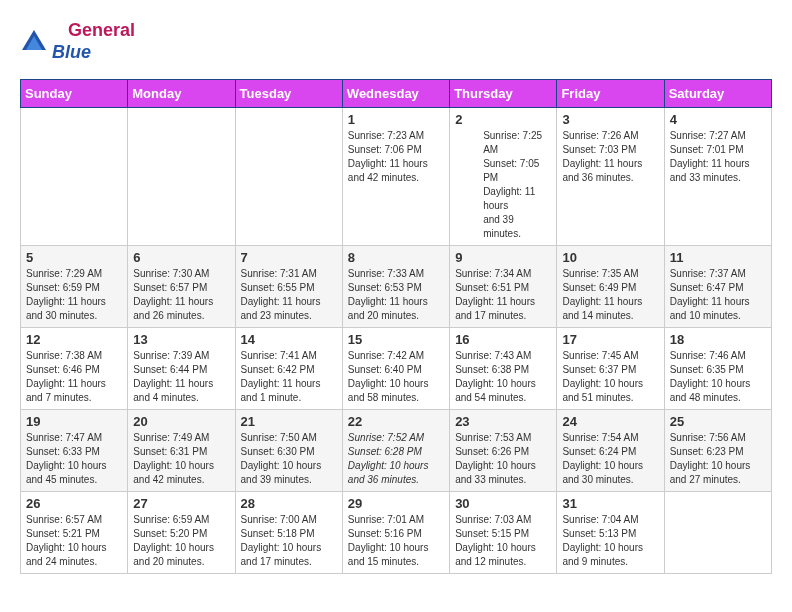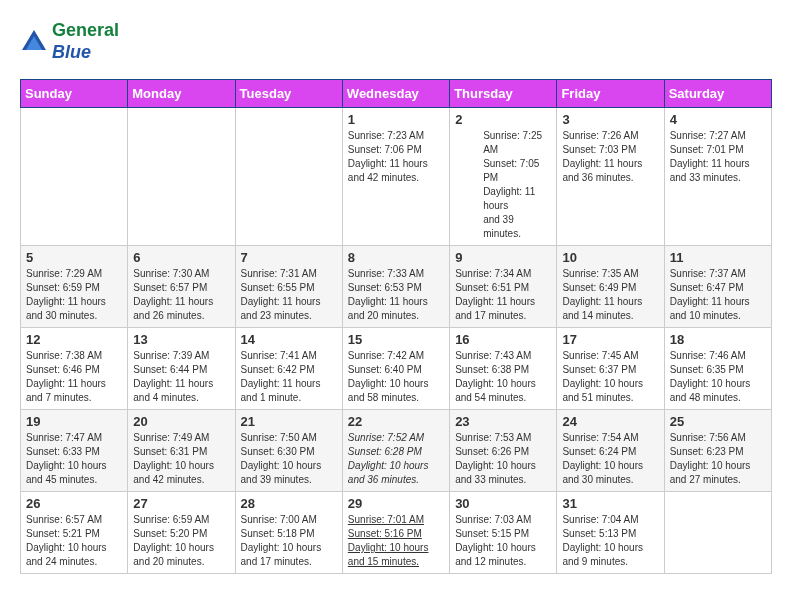--- a/index.html
+++ b/index.html
@@ -19,21 +19,21 @@
     .logo {
       display: flex;
       align-items: center;
       gap: 4px;
     }
     .logo-text {
       font-size: 18px;
       font-weight: bold;
       line-height: 1.2;
     }
-    .logo-general { color: #15803d; }
+    .logo-general { color: #be185d; margin-left: 16px; }
     .logo-blue { color: #2255aa; font-style: italic; }
     .logo-icon {
       width: 28px;
       height: 28px;
     }
     .title-block { text-align: right; }
     .month-title {
       font-size: 36px;
       font-weight: bold;
       color: #333;
@@ -316,21 +316,21 @@
         </td>
         <td>
           <span class="day-number">28</span>
           <div class="day-info" style="white-space: pre-line;">Sunrise: 7:00 AM
 Sunset: 5:18 PM
 Daylight: 10 hours
 and 17 minutes.</div>
         </td>
         <td>
           <span class="day-number">29</span>
-          <div class="day-info" style="white-space: pre-line; text-decoration: underline;">Sunrise: 7:01 AM
+          <div class="day-info" style="white-space: pre-line;">Sunrise: 7:01 AM
 Sunset: 5:16 PM
 Daylight: 10 hours
 and 15 minutes.</div>
         </td>
         <td>
           <span class="day-number">30</span>
           <div class="day-info" style="white-space: pre-line;">Sunrise: 7:03 AM
 Sunset: 5:15 PM
 Daylight: 10 hours
 and 12 minutes.</div>

